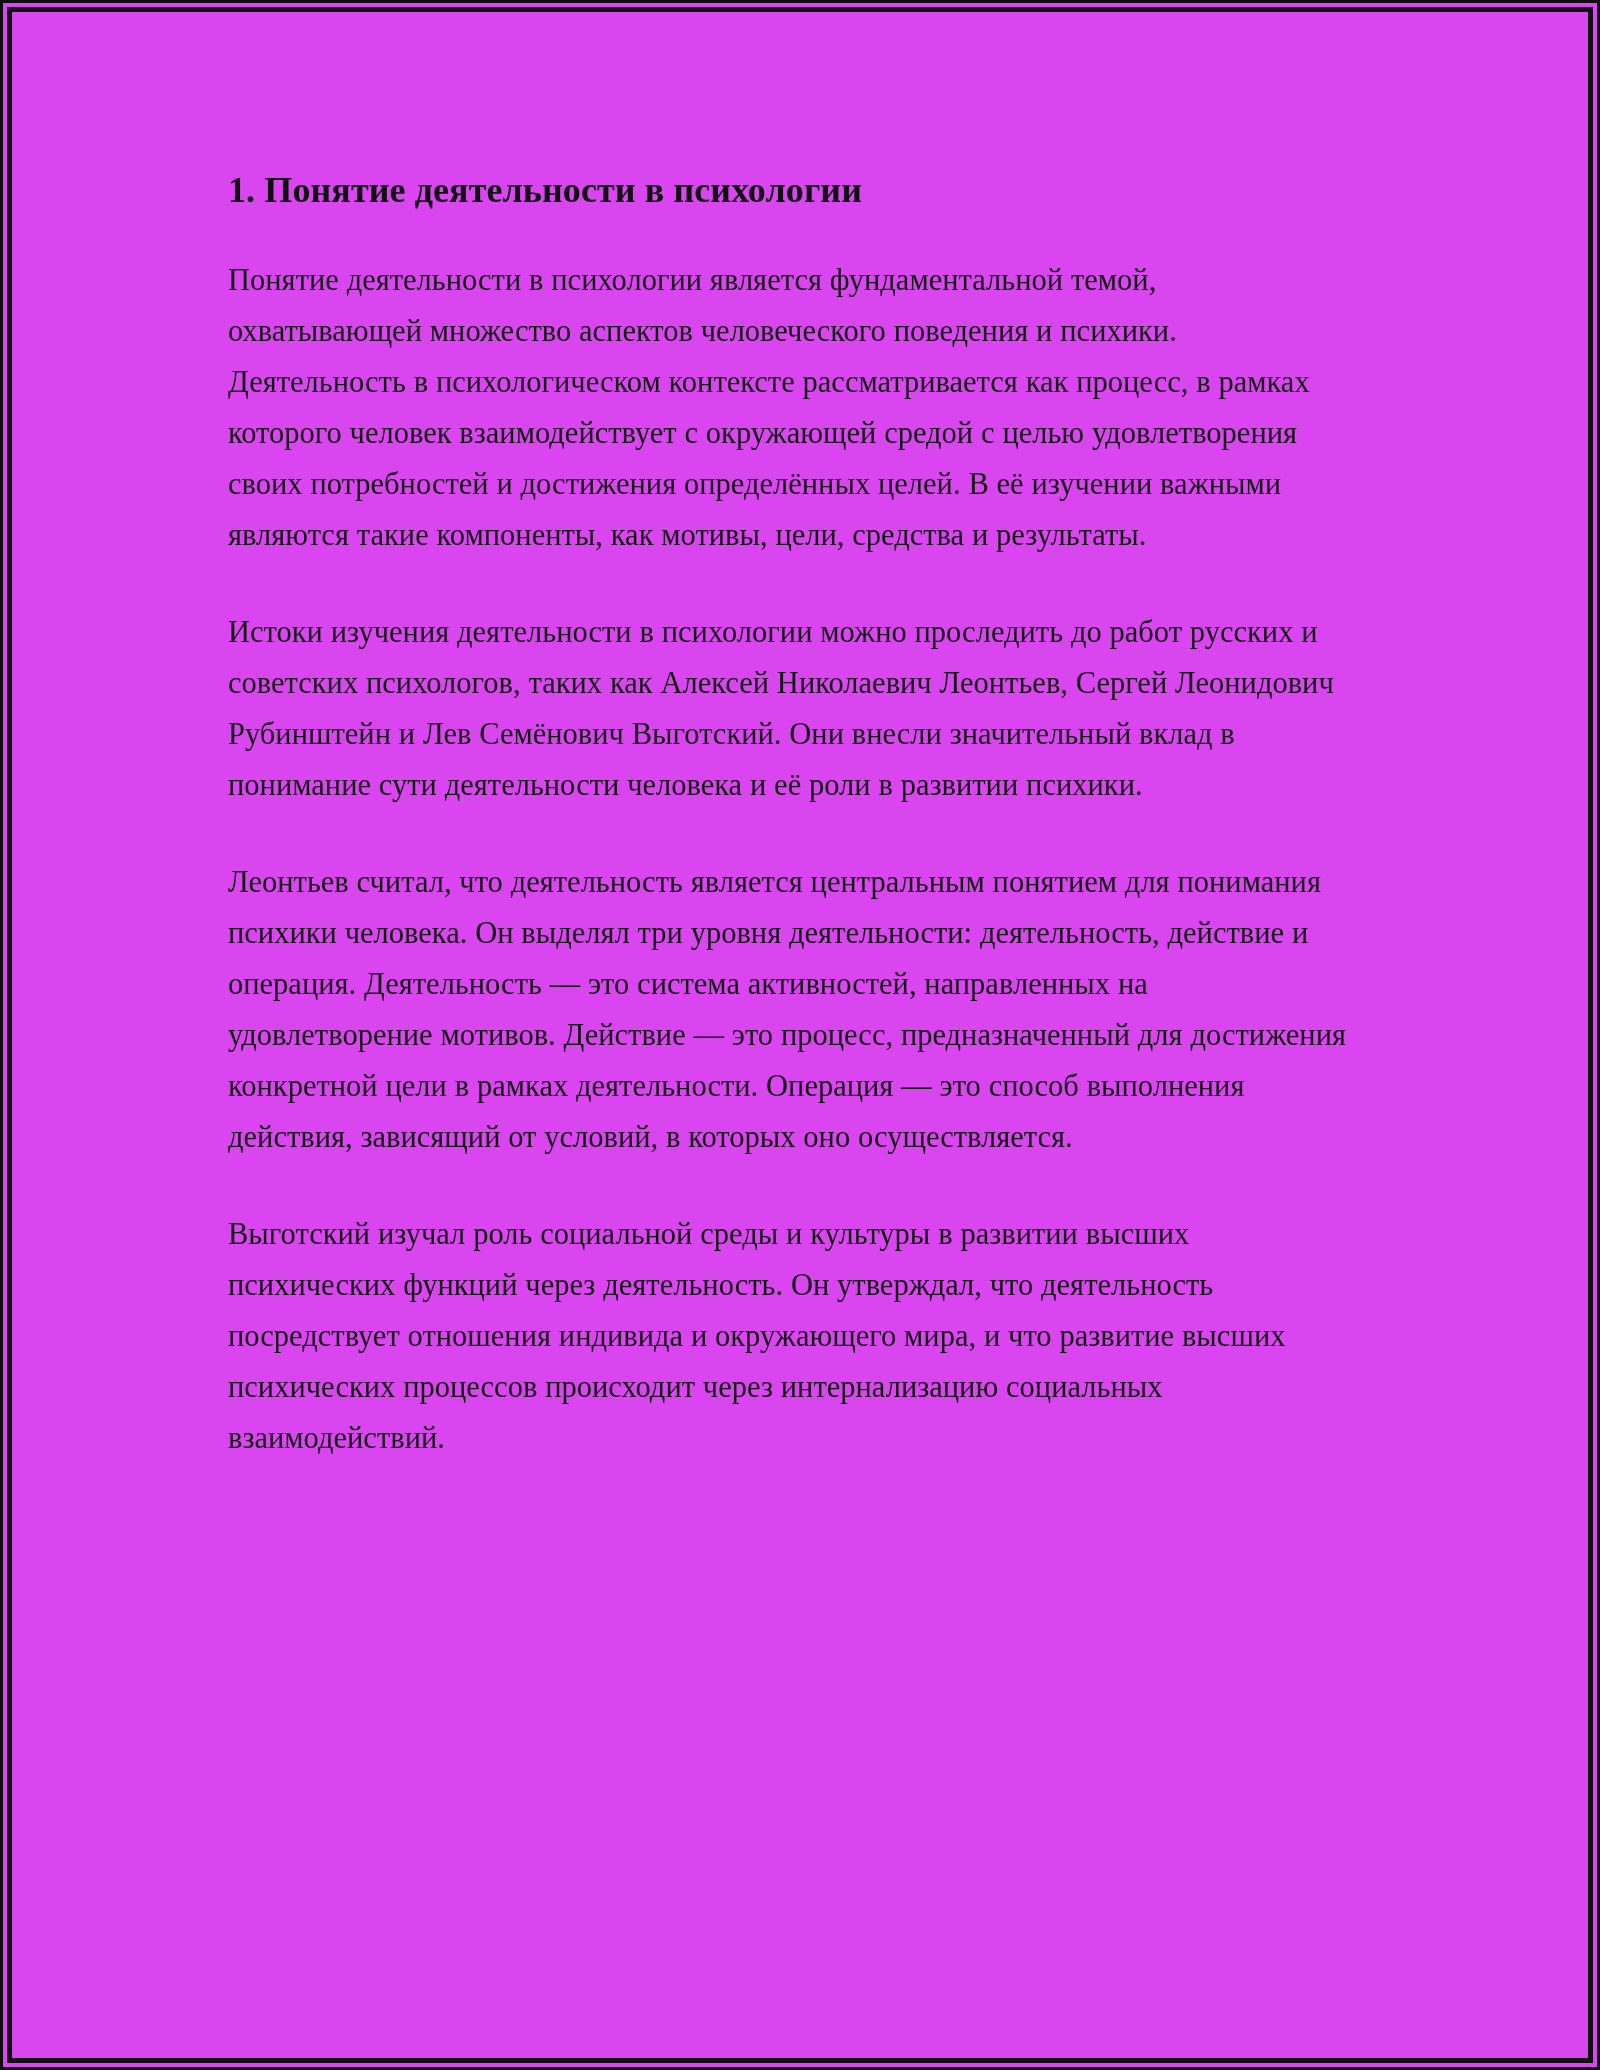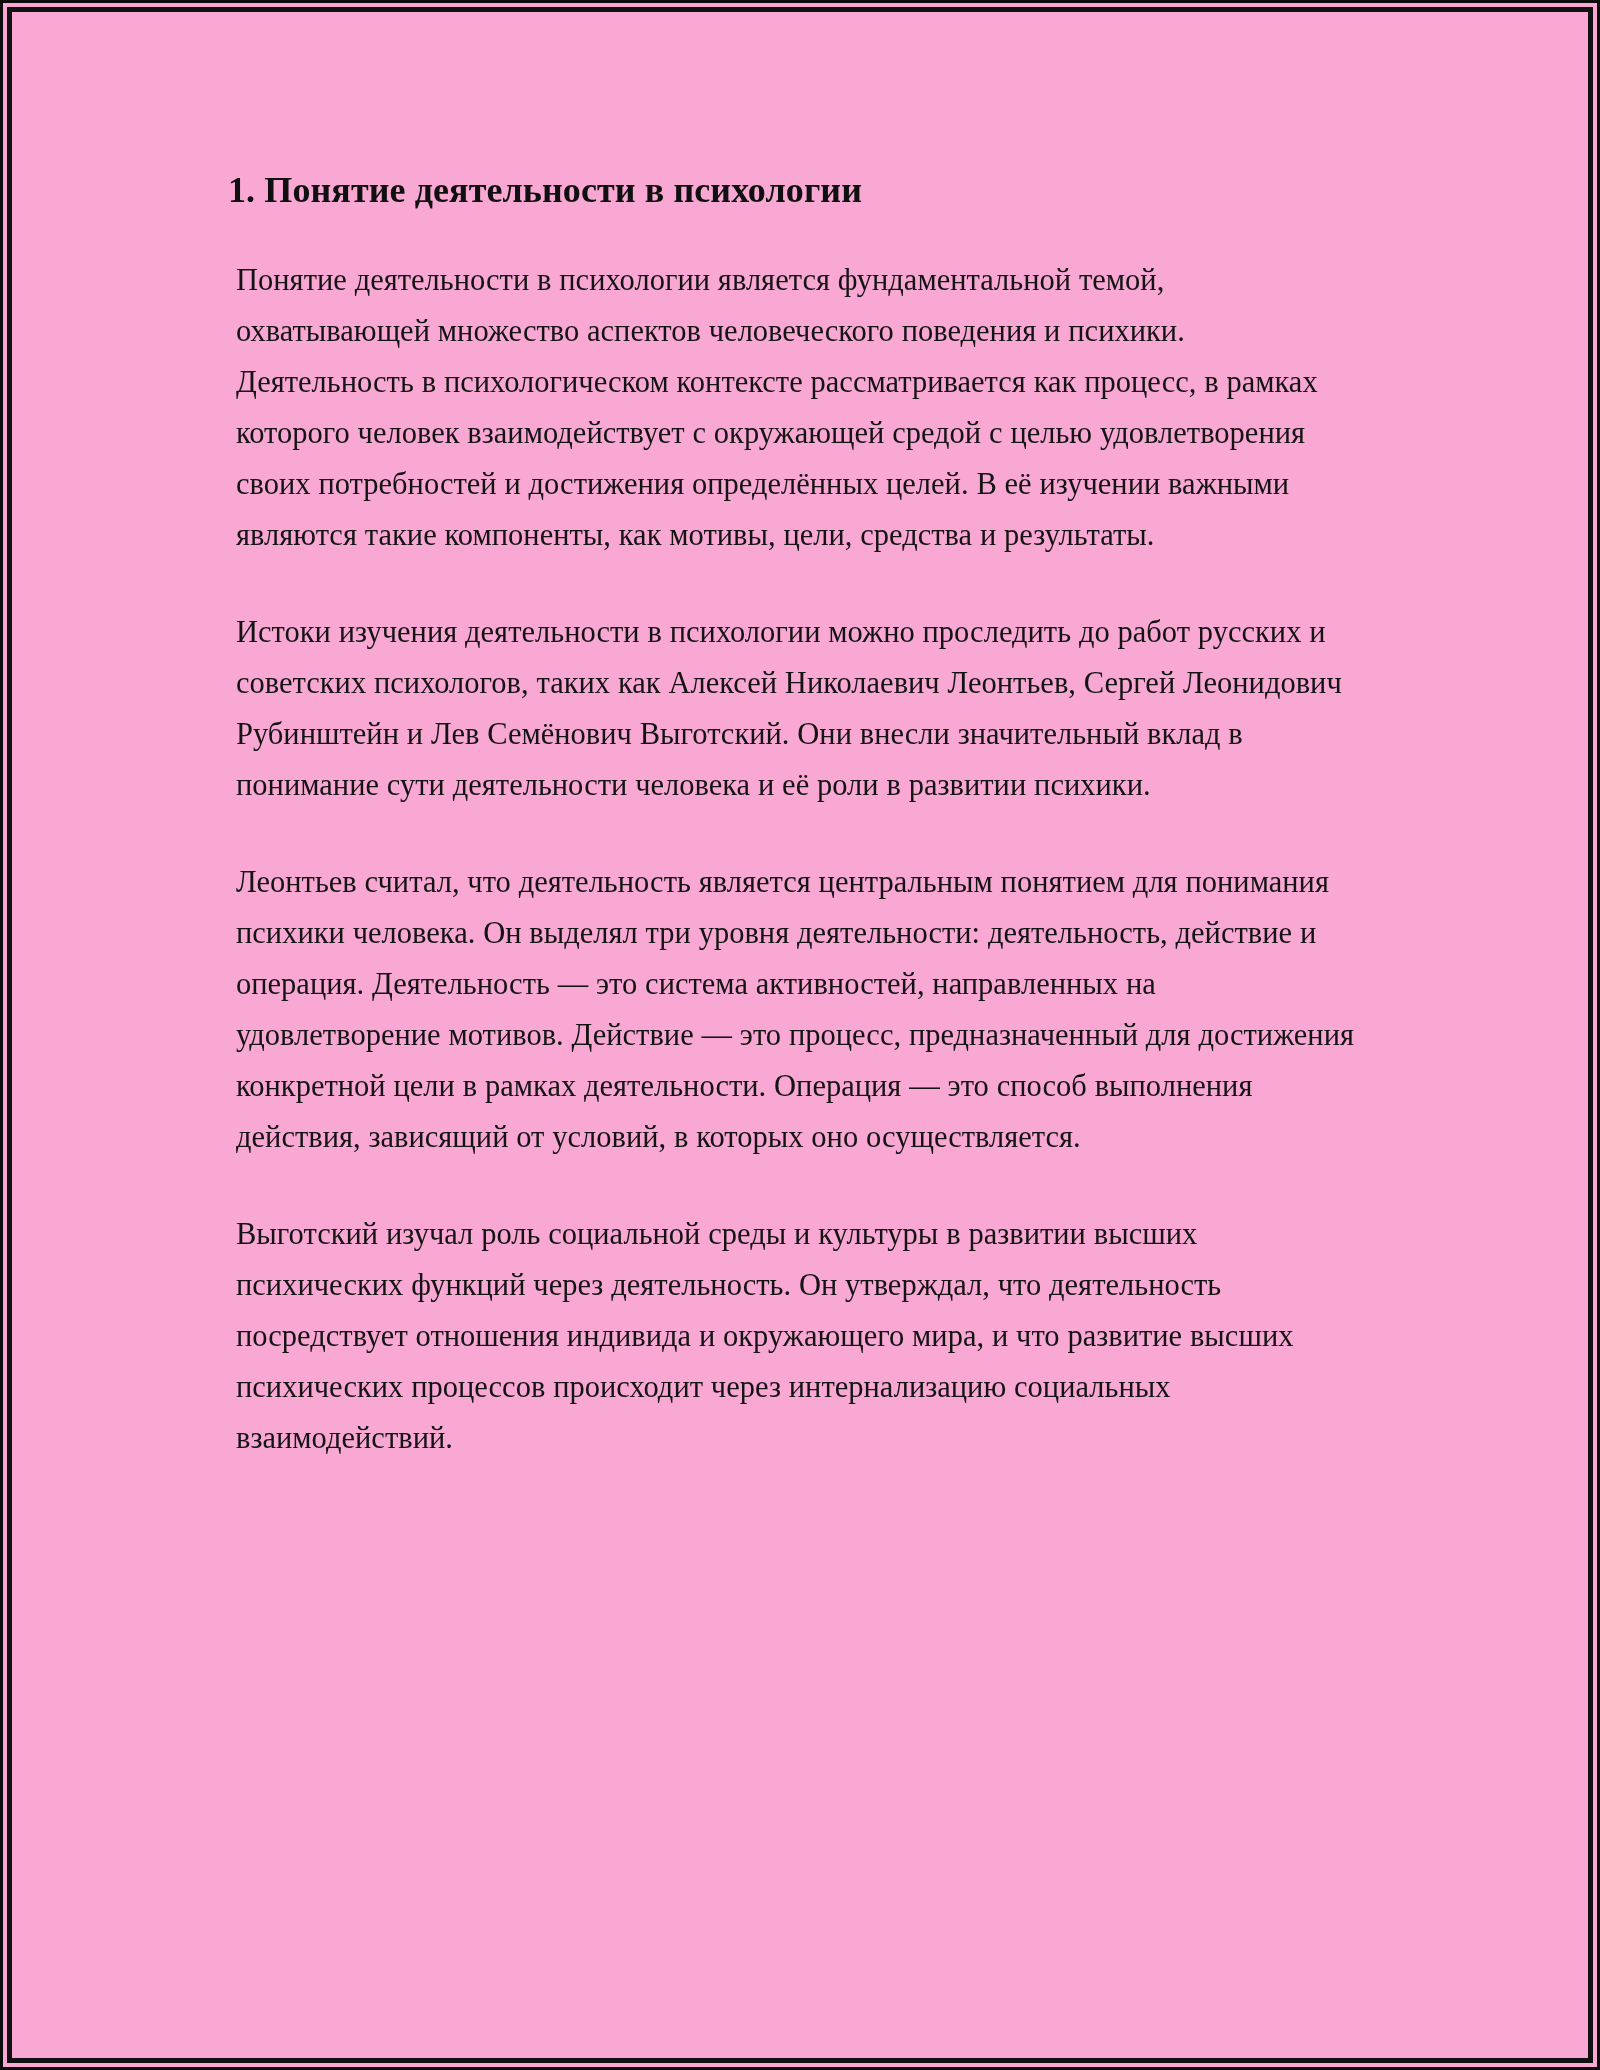--- a/index.html
+++ b/index.html
@@ -6,21 +6,21 @@
     margin: 0;
     padding: 0;
     background: #ffffff;
   }
 
   .page {
     position: relative;
     width: 1600px;
     height: 2070px;
     box-sizing: border-box;
-    background: #f9a8d4;
+    background: #d946ef;
     overflow: hidden;
     font-family: "Liberation Serif", "DejaVu Serif", serif;
   }
 
   
   .frame-outer {
     position: absolute;
     left: 0;
     top: 0;
     right: 0;
@@ -57,21 +57,21 @@
     color: #101010;
     margin: 0 0 42px 0;
     letter-spacing: 0.1px;
   }
 
   .doc-paragraph {
     font-family: "Liberation Serif", "DejaVu Serif", serif;
     font-size: 30.5px;
     line-height: 51px;
     color: #141414;
-    margin: 0 0 46px 8px;
+    margin: 0 0 46px 0;
     text-align: left;
     word-spacing: 0.2px;
   }
 
   .doc-paragraph:last-child {
     margin-bottom: 0;
   }
 </style>
 </head>
 <body>

